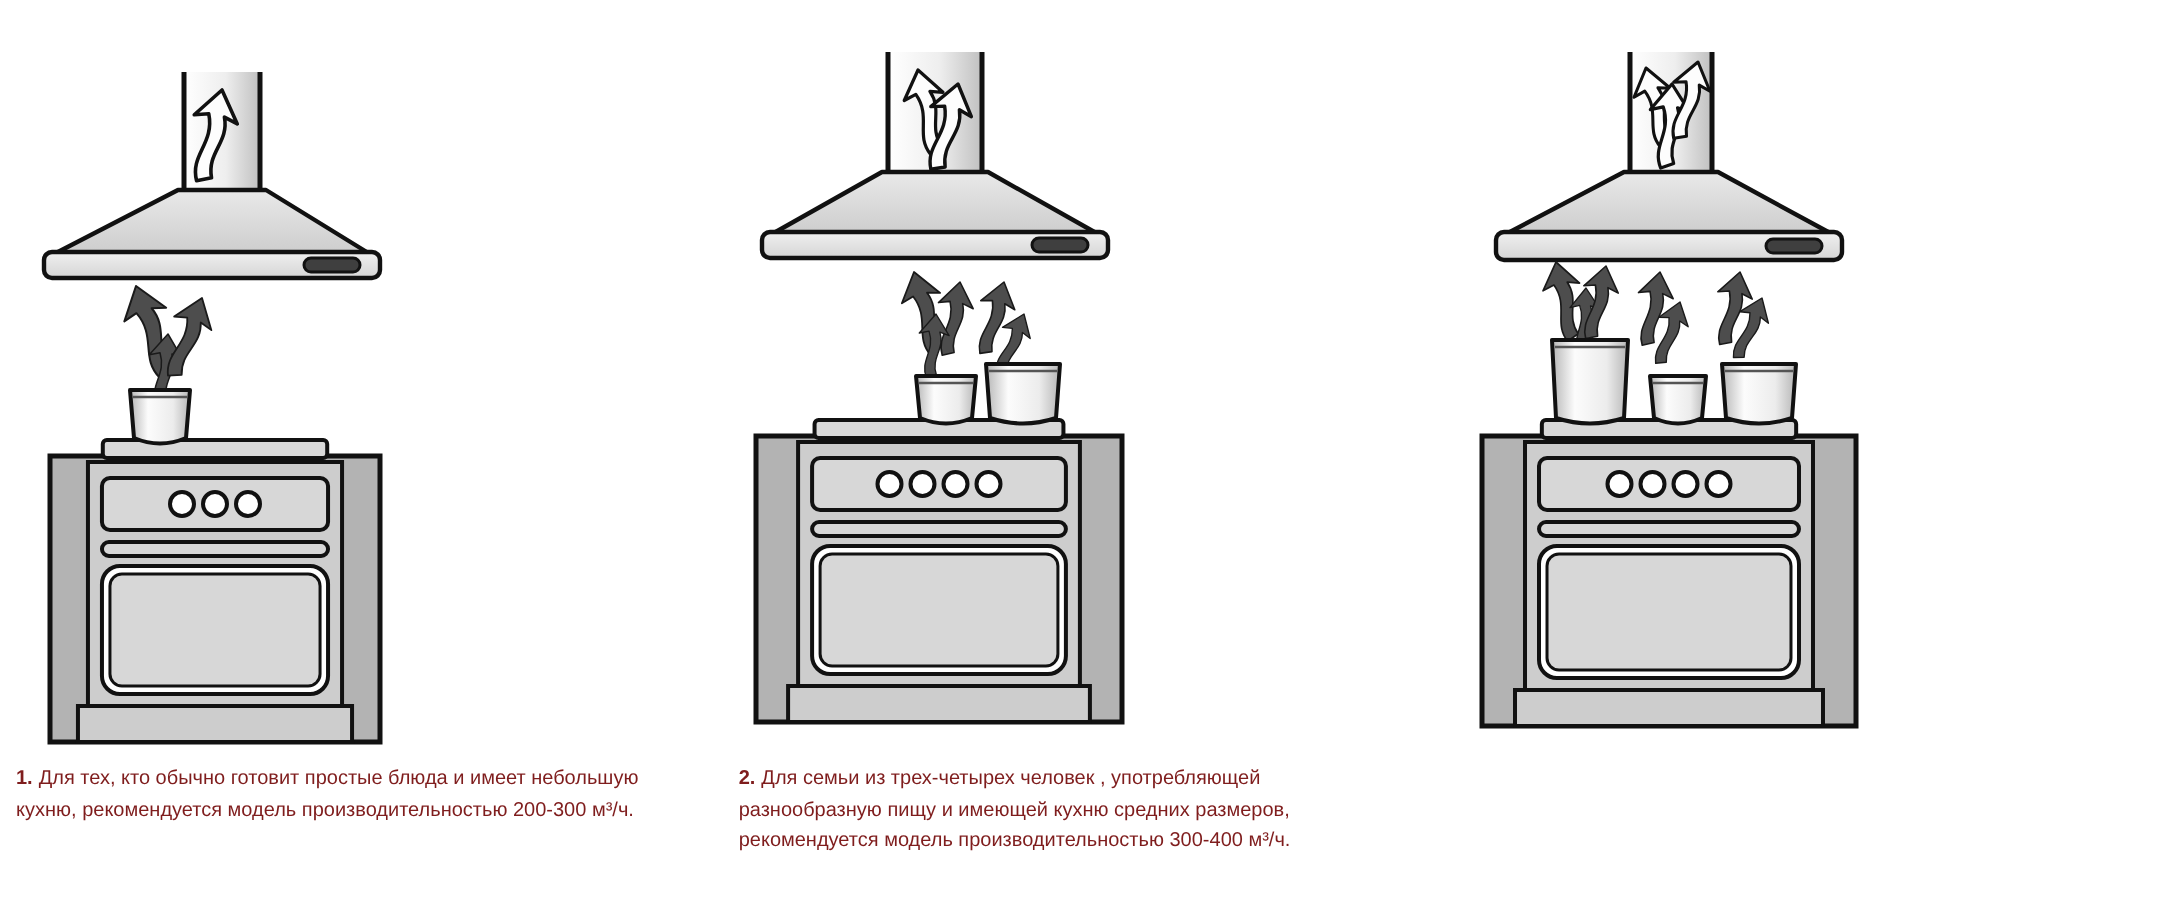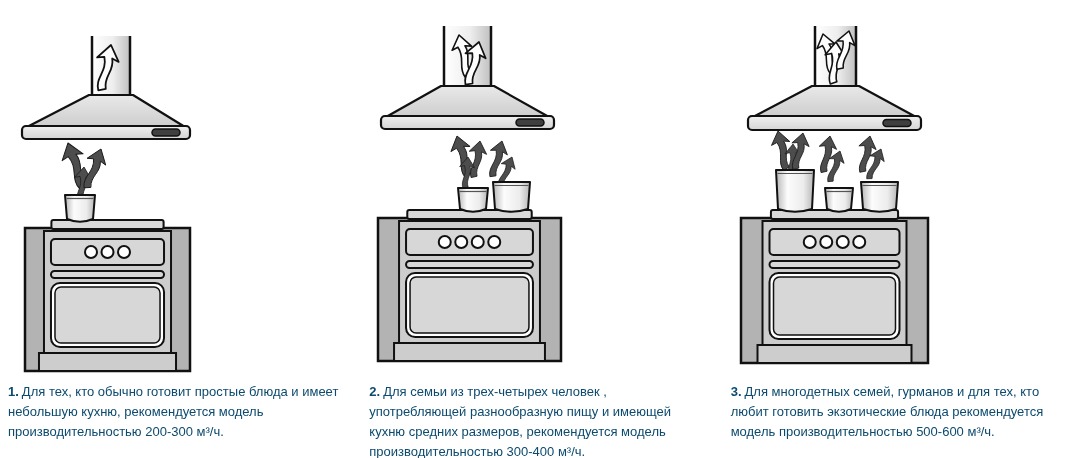--- a/index.html
+++ b/index.html
@@ -20,23 +20,23 @@
     min-width: 0;
   }
   .diagram {
     display: block;
     width: 361px; height: 360px;
   }
   .caption {
     margin: 4px 0 0 0;
     padding: 0 14px 0 8px;
     max-width: 332px;
-    font-size: 13px;
+    font-size: 10px;
     line-height: 1.55;
-    color: #0c4a6e;
+    color: #7f1d1d;
   }
   .caption .num {
     font-weight: bold;
     margin-right: 3px;
   }
 </style>
 </head>
 <body>
 
 
@@ -161,19 +161,18 @@
         <rect x="46.504999999999995" y="255" width="129.99" height="66" rx="9" fill="#ffffff" stroke="#111111" stroke-width="2"></rect>
         <rect x="50.504999999999995" y="259" width="121.99000000000001" height="58" rx="6" fill="#d7d7d7" stroke="#111111" stroke-width="1.5"></rect>
         <rect x="34.504999999999995" y="327" width="153.99" height="18" fill="#cdcdcd" stroke="#111111" stroke-width="2"></rect>
         <path d="M 53 152 L 91 152 L 89 191 Q 72 196.5 55 191 Z" fill="url(#gPot)" stroke="#111111" stroke-width="2" stroke-linejoin="round"></path>
         <line x1="54.5" y1="155.5" x2="89.5" y2="155.5" stroke="#555555" stroke-width="1.2"></line>
         <path d="M 102 170 L 130 170 L 128 191 Q 116 196.5 104 191 Z" fill="url(#gPot)" stroke="#111111" stroke-width="2" stroke-linejoin="round"></path>
         <line x1="103.5" y1="173.5" x2="128.5" y2="173.5" stroke="#555555" stroke-width="1.2"></line>
         <path d="M 138 164 L 175 164 L 173 191 Q 156.5 196.5 140 191 Z" fill="url(#gPot)" stroke="#111111" stroke-width="2" stroke-linejoin="round"></path>
         <line x1="139.5" y1="167.5" x2="173.5" y2="167.5" stroke="#555555" stroke-width="1.2"></line>
       </svg>
-    <p class="caption"><strong class="num">3.</strong><span>Для многодетных семей, гурманов и для тех, кто любит готовить экзотические блюда рекомендуется модель производительностью 500-600 м³/ч.</span></p>
   </div>
 
 </div>
 
 
 
 
 </body></html>

